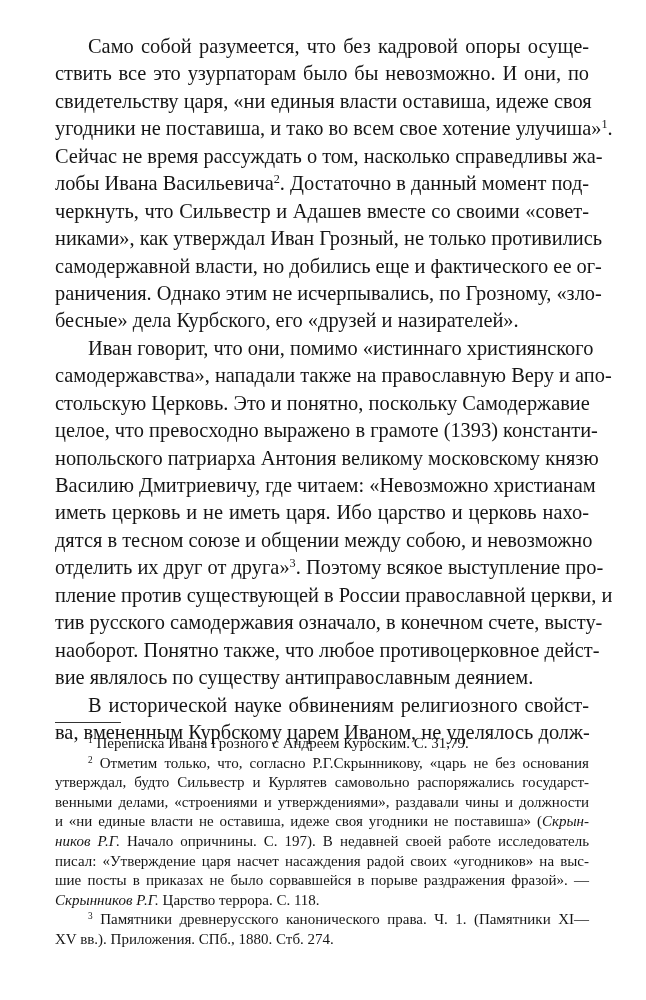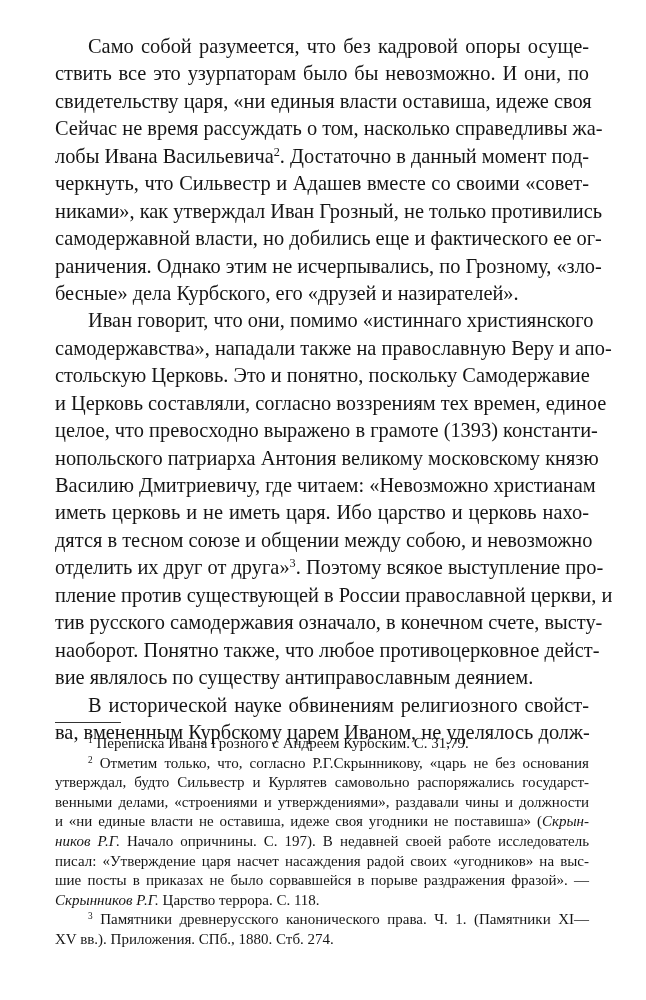--- a/index.html
+++ b/index.html
@@ -90,31 +90,31 @@
   </style>
 </head>
 <body>
 
 <div class="page">
 
   <div class="main">
     <span class="line indent">Само собой разумеется, что без кадровой опоры осуще-</span>
     <span class="line">ствить все это узурпаторам было бы невозможно. И они, по</span>
     <span class="line">свидетельству царя, «ни единыя власти оставиша, идеже своя</span>
+    <span class="line"><span>угодники не поставиша, и тако во всем свое хотение улучиша»</span><sup>1</sup><span>.</span></span>
     <span class="line">Сейчас не время рассуждать о том, насколько справедливы жа-</span>
     <span class="line"><span>лобы Ивана Васильевича</span><sup>2</sup><span>. Достаточно в данный момент под-</span></span>
     <span class="line">черкнуть, что Сильвестр и Адашев вместе со своими «совет-</span>
     <span class="line">никами», как утверждал Иван Грозный, не только противились</span>
     <span class="line">самодержавной власти, но добились еще и фактического ее ог-</span>
     <span class="line">раничения. Однако этим не исчерпывались, по Грозному, «зло-</span>
     <span class="line last">бесные» дела Курбского, его «друзей и назирателей».</span>
     <span class="line indent">Иван говорит, что они, помимо «истиннаго християнского</span>
     <span class="line">самодержавства», нападали также на православную Веру и апо-</span>
     <span class="line">стольскую Церковь. Это и понятно, поскольку Самодержавие</span>
-    <span class="line">и Церковь составляли, согласно воззрениям тех времен, единое</span>
     <span class="line">целое, что превосходно выражено в грамоте (1393) константи-</span>
     <span class="line">нопольского патриарха Антония великому московскому князю</span>
     <span class="line">Василию Дмитриевичу, где читаем: «Невозможно христианам</span>
     <span class="line">иметь церковь и не иметь царя. Ибо царство и церковь нахо-</span>
     <span class="line">дятся в тесном союзе и общении между собою, и невозможно</span>
     <span class="line"><span>отделить их друг от друга»</span><sup>3</sup><span>. Поэтому всякое выступление про-</span></span>
     <span class="line">пление против существующей в России православной церкви, и</span>
     <span class="line">тив русского самодержавия означало, в конечном счете, высту-</span>
     <span class="line">наоборот. Понятно также, что любое противоцерковное дейст-</span>
     <span class="line last">вие являлось по существу антиправославным деянием.</span>

